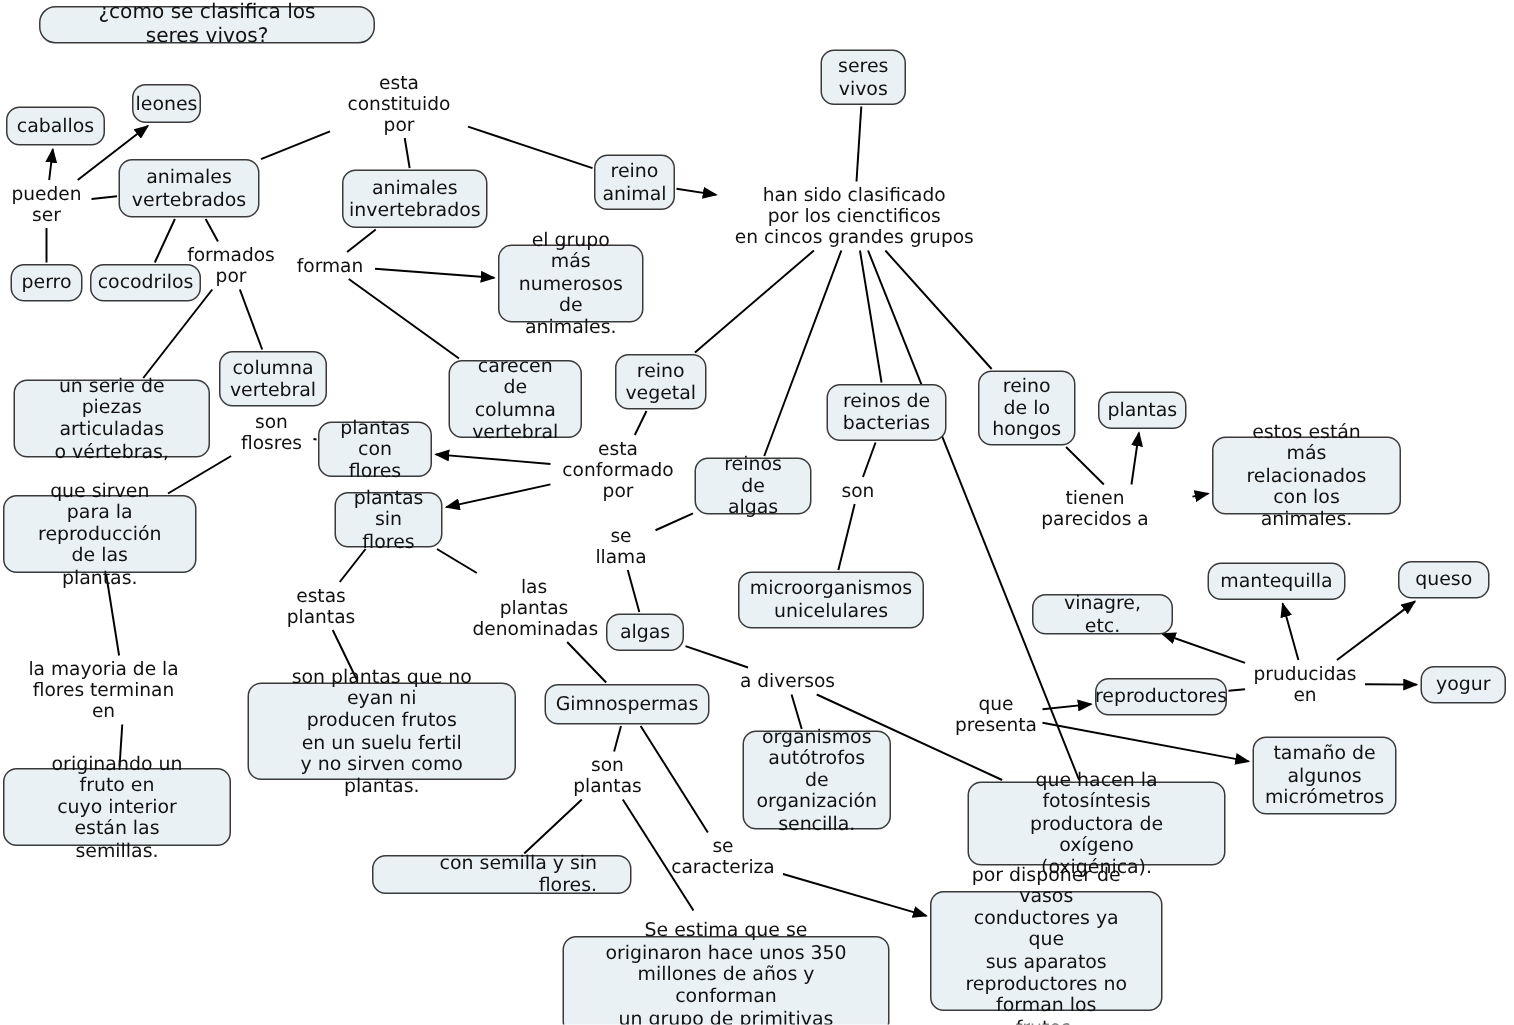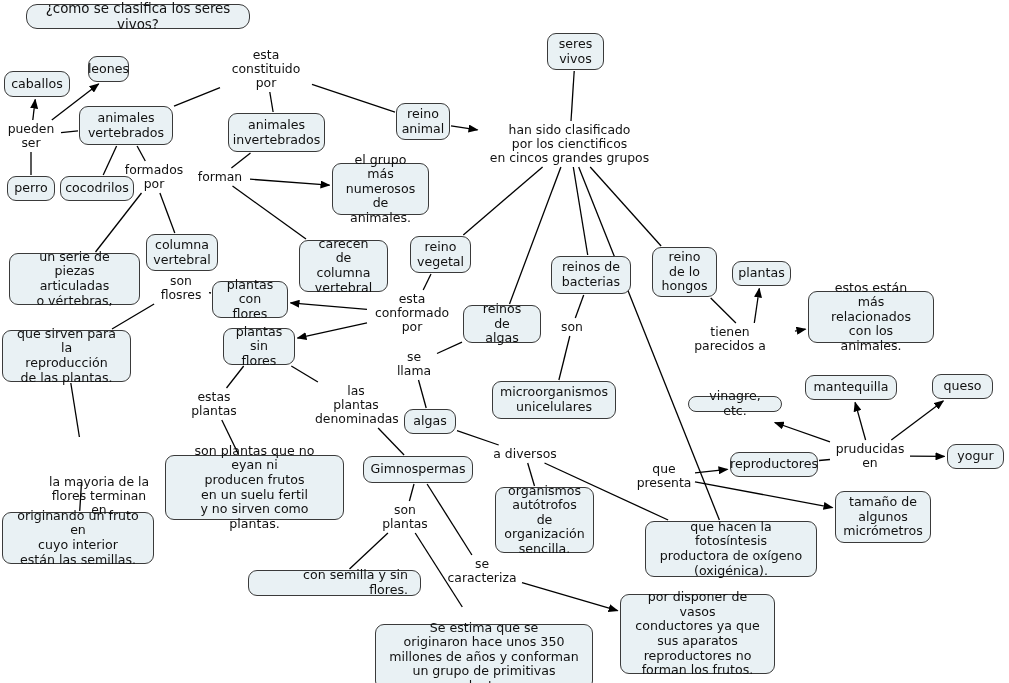--- a/index.html
+++ b/index.html
@@ -27,21 +27,21 @@
     border:1.4px solid #3a3a3a;
     border-radius:9px;
     text-align:center;
     line-height:1.16;
     font-size:12.6px;
     color:#111111;
     display:flex;
     align-items:center;
     justify-content:center;
     white-space:pre-line;
-    padding:2px 12px;
+    padding:2px 22px;
   }
   .node.title{
     background:#eaf1f4;
     border-radius:11px;
     font-size:13.4px;
   }
   .link-label{
     position:absolute;
     font-size:12.4px;
     color:#111111;
@@ -161,21 +161,21 @@
       <div class="node" style="left: 223px; top: 328px; width: 72px; height: 37px;">plantas
 sin flores</div>
       <div class="node" style="left: 2px; top: 330px; width: 129px; height: 52px;">que sirven para la
 reproducción
 de las plantas.</div>
       <div class="node" style="left: 463px; top: 305px; width: 78px; height: 38px;">reinos de
 algas</div>
       <div class="node" style="left: 492px; top: 381px; width: 124px; height: 38px;">microorganismos
 unicelulares</div>
       <div class="node" style="left: 404px; top: 409px; width: 52px; height: 25px;">algas</div>
-      <div class="node" style="left: 688px; top: 396px; width: 94px; height: 16px;">vinagre, etc.</div>
+      <div class="node" style="left: 688px; top: 396px; width: 94px; height: 27px;">vinagre, etc.</div>
       <div class="node" style="left: 805px; top: 375px; width: 92px; height: 25px;">mantequilla</div>
       <div class="node" style="left: 932px; top: 374px; width: 61px; height: 25px;">queso</div>
       <div class="node" style="left: 947px; top: 444px; width: 57px; height: 25px;">yogur</div>
       <div class="node" style="left: 730px; top: 452px; width: 88px; height: 25px;">reproductores</div>
       <div class="node" style="left: 2px; top: 512px; width: 152px; height: 52px;">originando un fruto en
 cuyo interior
 están las semillas.</div>
       <div class="node" style="left: 165px; top: 455px; width: 179px; height: 65px;">son plantas que no eyan ni
 producen frutos
 en un suelu fertil
@@ -217,21 +217,21 @@
       <div class="link-label" style="left: 155px; top: 274px; width: 52px;">son
 flosres</div>
       <div class="link-label" style="left: 369px; top: 292px; width: 86px;">esta
 conformado
 por</div>
       <div class="link-label" style="left: 393px; top: 350px; width: 42px;">se
 llama</div>
       <div class="link-label" style="left: 557px; top: 320px; width: 30px;">son</div>
       <div class="link-label" style="left: 689px; top: 325px; width: 82px;">tienen
 parecidos a</div>
-      <div class="link-label" style="left: 42px; top: 439px; width: 114px; margin-top: 36px;">la mayoria de la
+      <div class="link-label" style="left: 12px; top: 439px; width: 114px;">la mayoria de la
 flores terminan
 en</div>
       <div class="link-label" style="left: 189px; top: 390px; width: 50px;">estas
 plantas</div>
       <div class="link-label" style="left: 315px; top: 384px; width: 82px;">las
 plantas
 denominadas</div>
       <div class="link-label" style="left: 490px; top: 447px; width: 70px;">a diversos</div>
       <div class="link-label" style="left: 635px; top: 462px; width: 58px;">que
 presenta</div>

